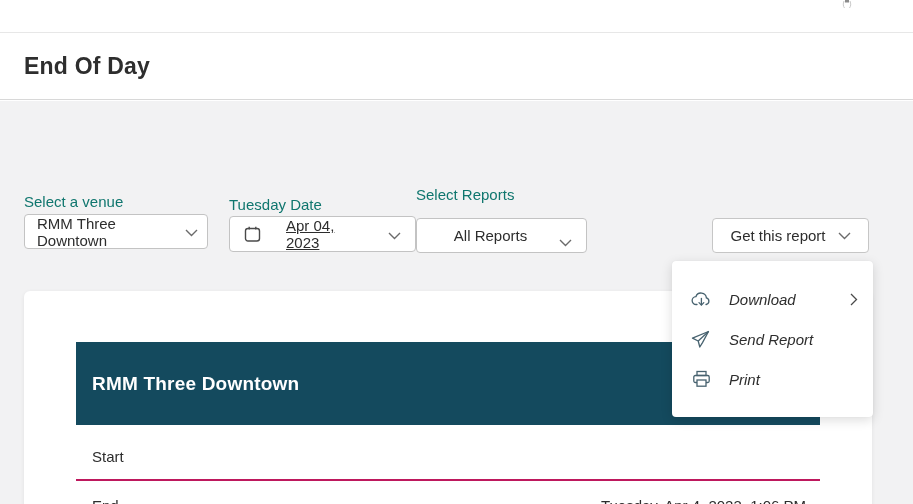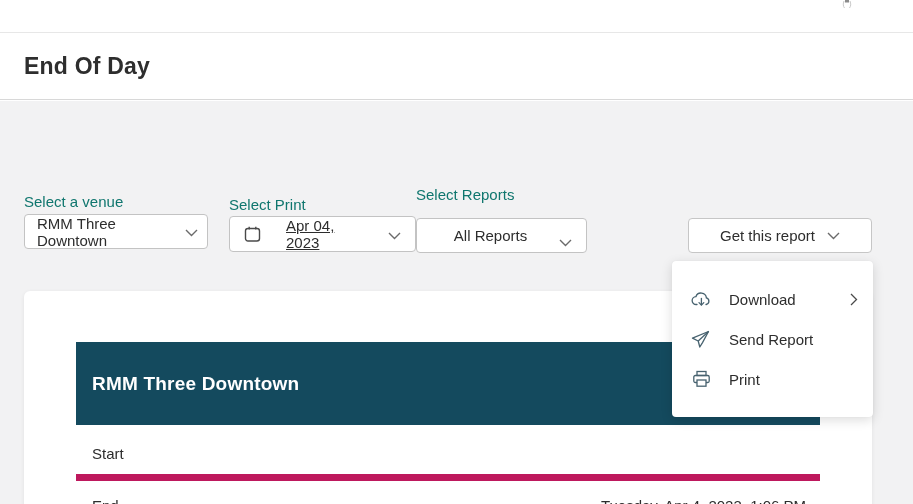--- a/index.html
+++ b/index.html
@@ -41,52 +41,52 @@
     border-radius:4px; display:flex; align-items:center;
     font-size:15px; color:#2d2d2d; cursor:pointer;
   }
   .box-venue   { left:24px;  top:113px; width:184px; height:35px; padding:0 9px 0 12px; justify-content:space-between; }
   .box-date    { left:229px; top:115px; width:187px; height:36px; padding:0 14px; gap:25px;text-decoration:underline; }
   .box-date .chev { margin-left:auto; }
   .box-reports { left:416px; top:117px; width:171px; height:35px; justify-content:center; }
   .box-reports .chev { position:absolute; right:14px; top:14px; }
 
   .get-report-btn {
-    position:absolute; left:688px; top:117px; width:184px; height:35px;
+    position:absolute; left:712px; top:117px; width:157px; height:35px;
     background:#ffffff; border:1px solid #c6c6c6; border-radius:4px;
     display:flex; align-items:center; justify-content:center; gap:12px;
     font-size:15px; color:#2d2d2d; font-family:"Liberation Sans", sans-serif; cursor:pointer;
   }
 
   
   .card {
     position:absolute; left:24px; top:190px; width:848px; height:330px;
     background:#ffffff; border-radius:6px 6px 0 0;
     box-shadow:0 1px 4px rgba(0,0,0,0.07);
   }
   .card-band {
     position:absolute; left:52px; top:51px; width:744px; height:83px;
     background:#144a5e; display:flex; align-items:center; padding-left:16px;
   }
   .card-band-title { color:#ffffff; font-size:19px; font-weight:700; letter-spacing:.2px; }
 
   .card-table { position:absolute; left:52px; top:142px; width:744px; }
   .report-row {
     height:48px; display:flex; align-items:center; justify-content:space-between;
-    border-bottom:7px solid #be185d; font-size:15px; color:#2d2d2d;
+    border-bottom:2px solid #be185d; font-size:15px; color:#2d2d2d;
     padding:0 14px 0 16px;
   }
   .report-row:last-child { border-bottom:none; }
 
   
   .menu {
     position:absolute; left:672px; top:160px; width:201px; height:156px;
     background:#ffffff; border-radius:4px;
     box-shadow:0 3px 12px rgba(0,0,0,0.14), 0 0 1px rgba(0,0,0,0.08);
-    padding:18px 0; display:flex; flex-direction:column;
+    padding:18px 0; display:flex; flex-direction:column;font-style:italic;
   }
   .menu-item {
     height:40px; display:flex; align-items:center; padding:0 15px 0 18px;
     gap:17px; font-size:15px; color:#2d2d2d; cursor:pointer;
   }
   .menu-item .mi-icon { width:22px; display:flex; justify-content:center; }
   .submenu-arrow { margin-left:auto; display:flex; }
 </style>
 </head>
 <body>
@@ -101,21 +101,21 @@
     </svg>
   </div>
 
   <div class="page-header">
     <h1 class="page-title">End Of Day</h1>
   </div>
 
   <div class="content" style="background: rgb(242, 242, 243);">
 
     <div class="filter-label lbl-venue">Select a venue</div>
-    <div class="filter-label lbl-date">Select Print</div>
+    <div class="filter-label lbl-date">Tuesday Date</div>
     <div class="filter-label lbl-reports">Select Reports</div>
 
     <div class="select-box box-venue">
       <span>RMM Three Downtown</span>
       <span class="chev">
         <svg width="13" height="8" viewBox="0 0 13 8">
             <path d="M1 1l5.5 5.5L12 1" fill="none" stroke="#6b6b6b" stroke-width="1.4"></path>
           </svg>
       </span>
     </div>

